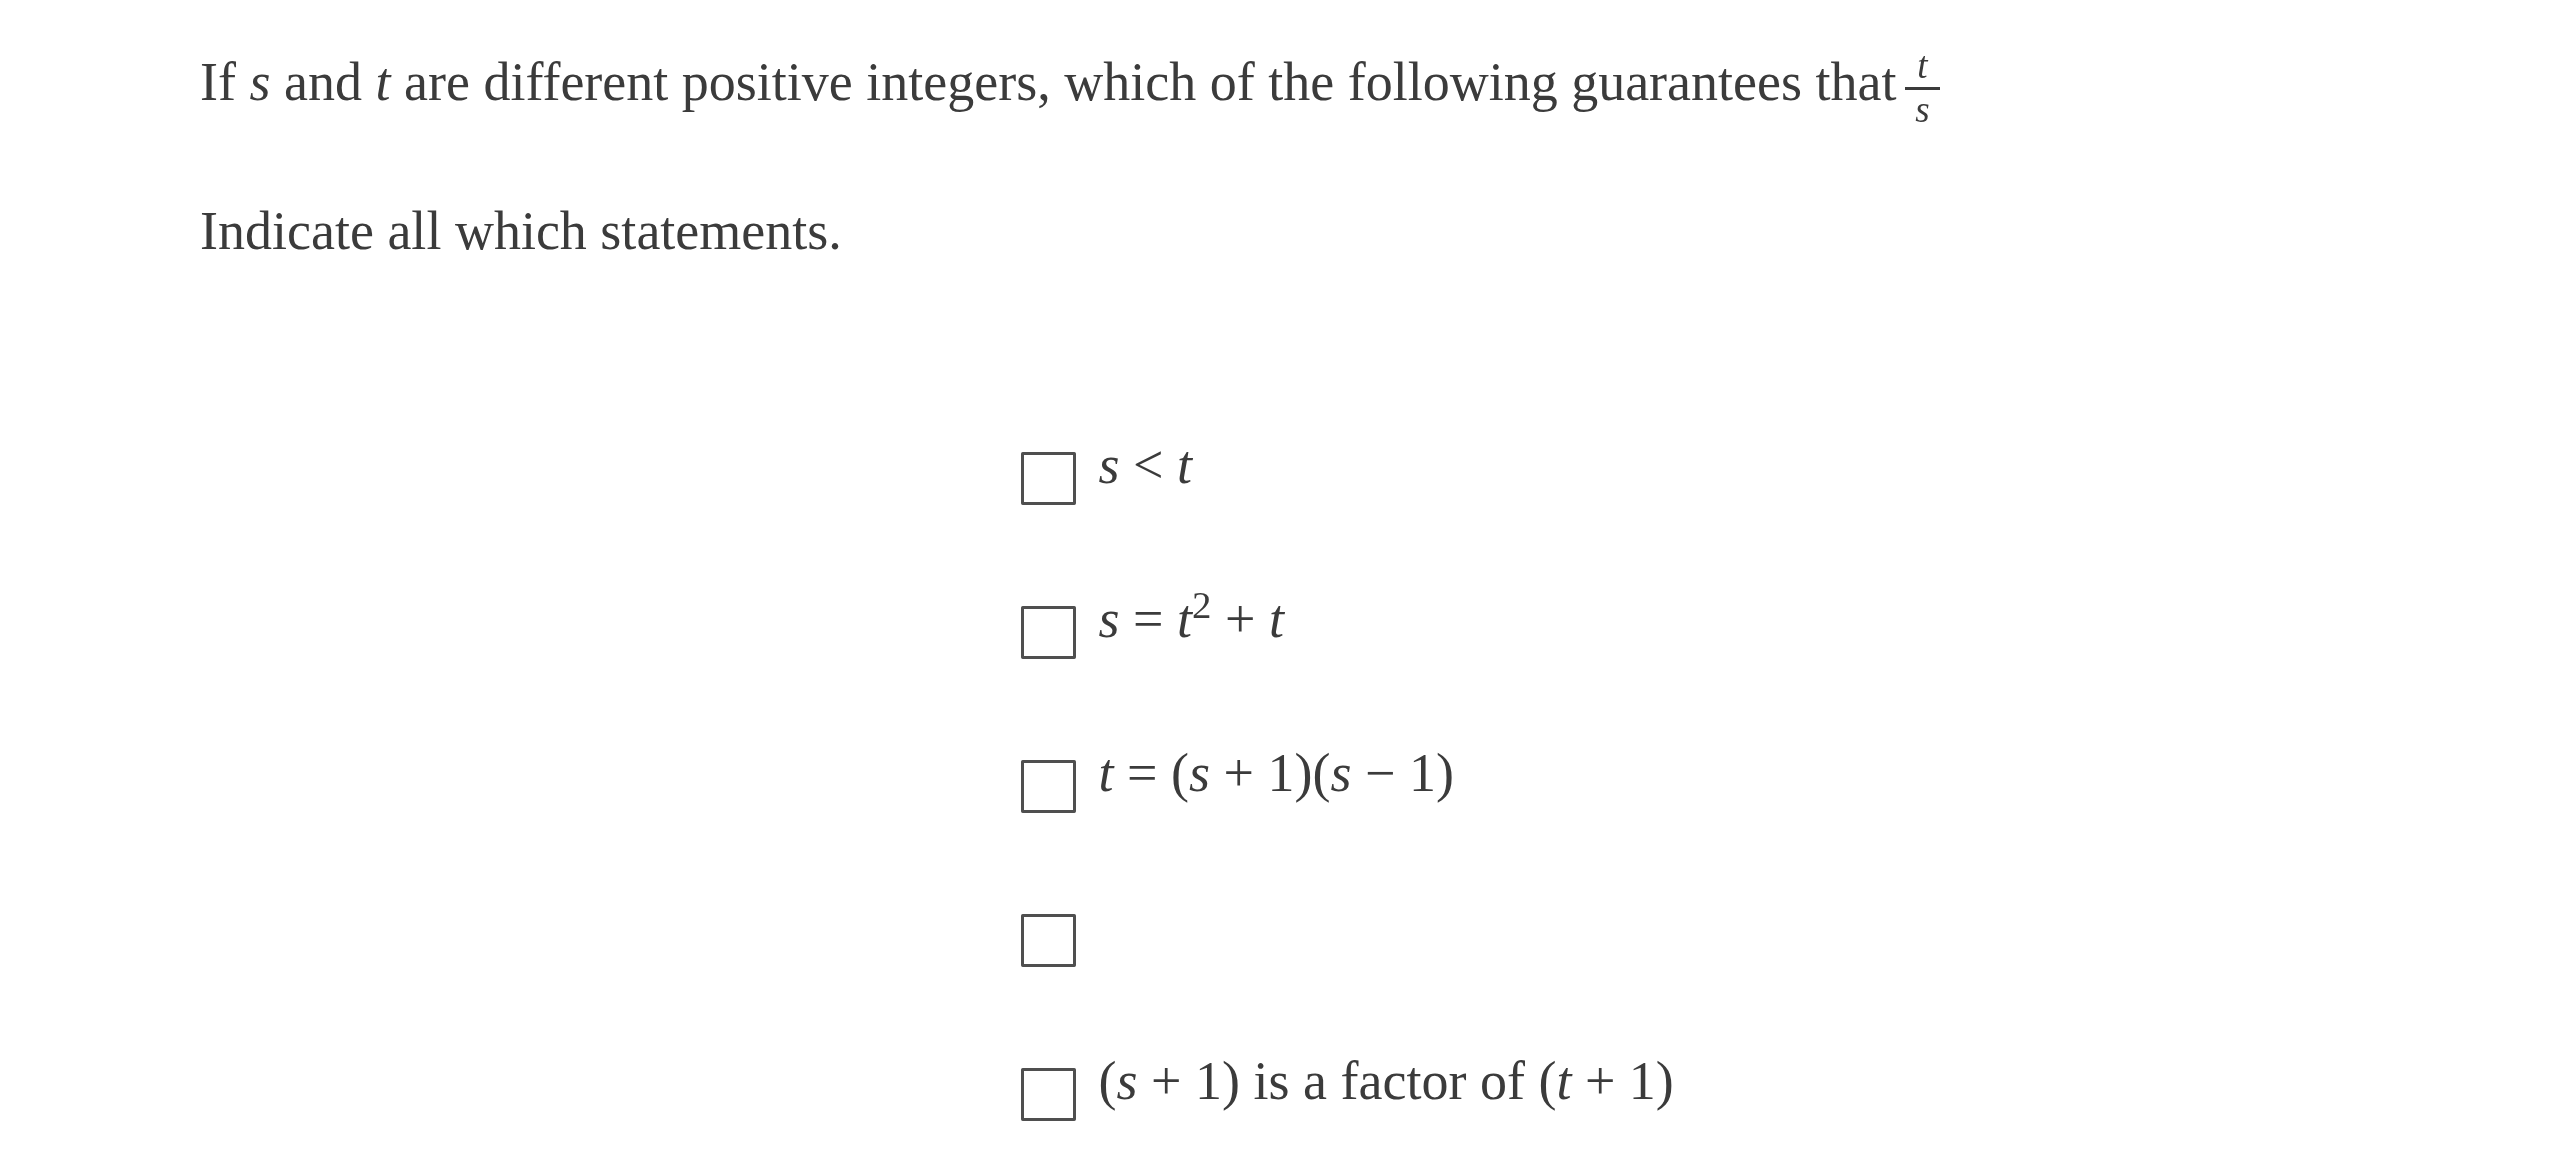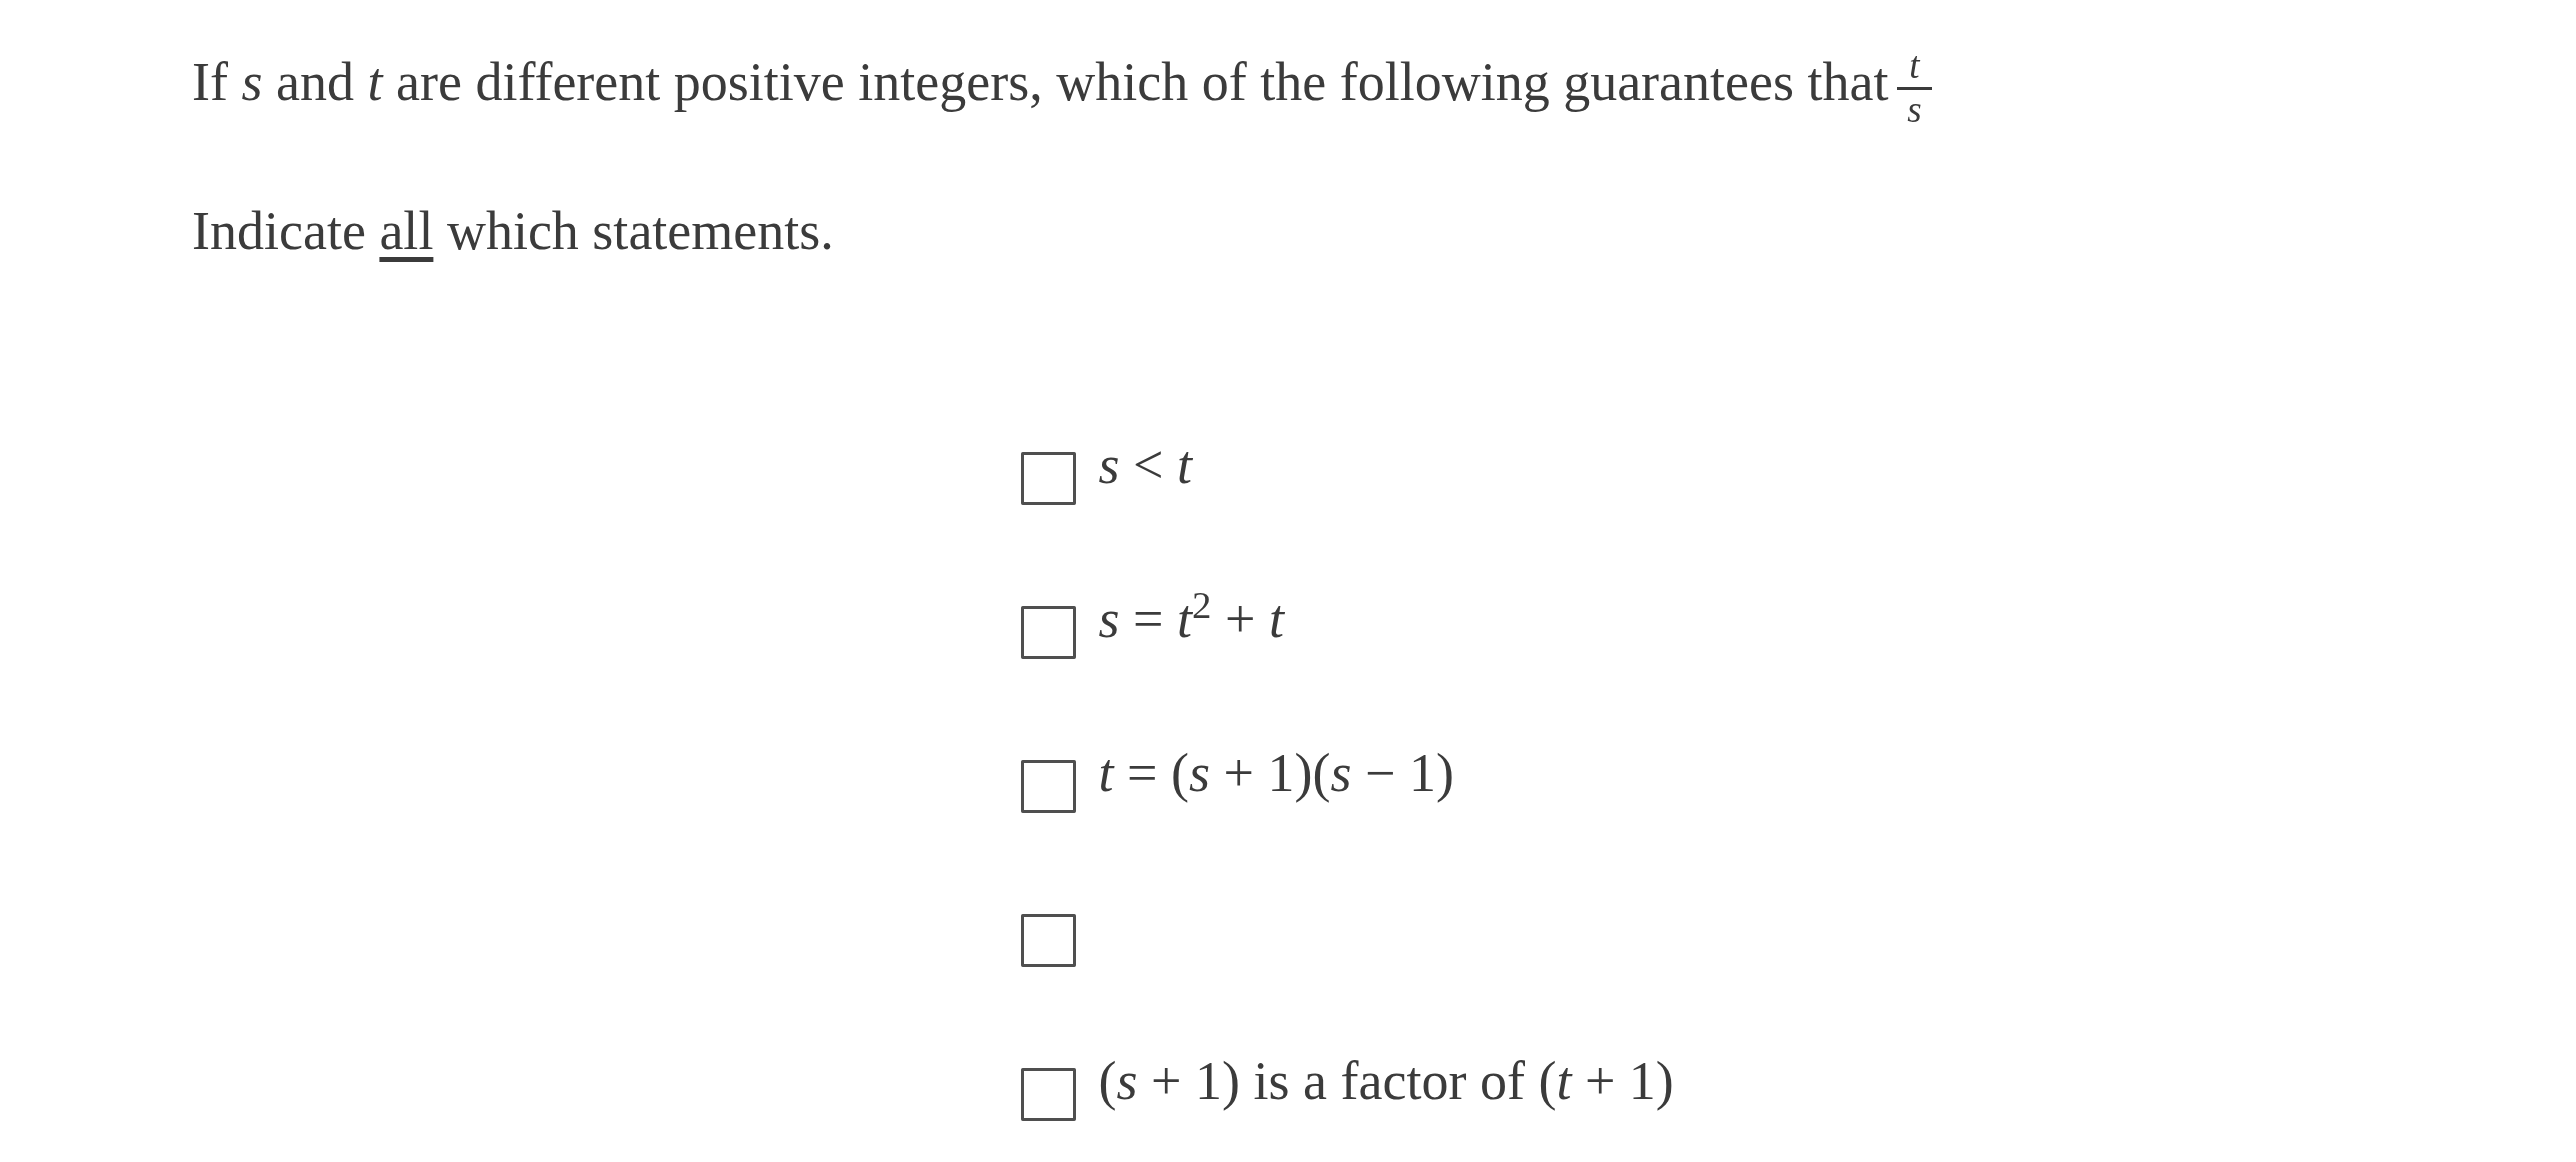--- a/index.html
+++ b/index.html
@@ -12,34 +12,33 @@
     width: 2576px;
     height: 1162px;
     overflow: hidden;
     font-family: "Liberation Serif", "DejaVu Serif", serif;
     color: #3b3b3b;
   }
 
   
   .q-line {
     position: absolute;
-    left: 192px;
+    left: 200px;
     font-size: 54px;
     line-height: 65px;
     white-space: nowrap;
     color: #3b3b3b;
   }
   #q-line1 { top: 48px; }
   #q-line2 { top: 199px; }
 
   .var { font-style: italic; }
 
   .underline {
     display: inline;
-    text-decoration: underline;
     text-decoration-thickness: 5px;
     text-underline-offset: 7.5px;
   }
 
   
   .frac {
     display: inline-flex;
     flex-direction: column;
     align-items: center;
     vertical-align: middle;

